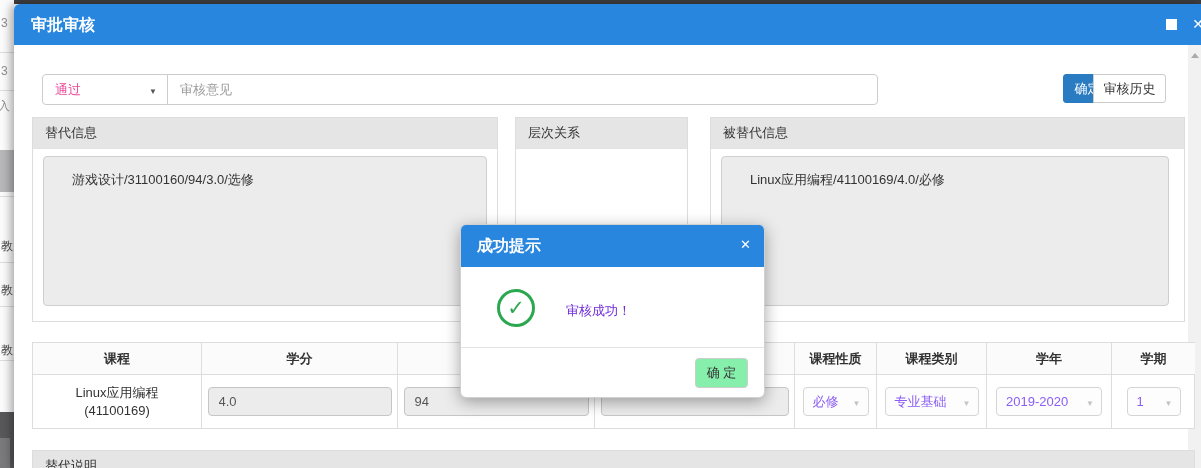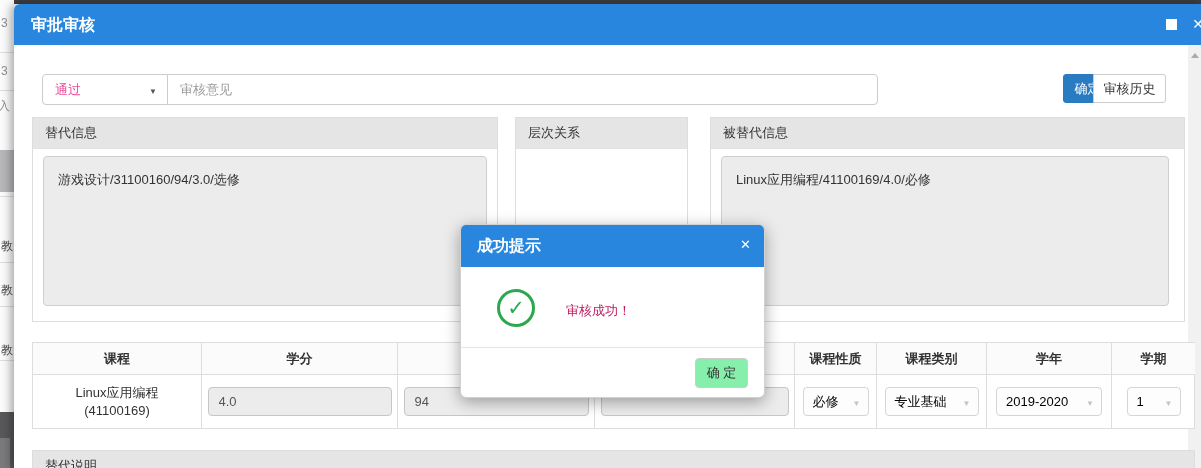--- a/index.html
+++ b/index.html
@@ -47,62 +47,62 @@
                  color: #333; font-size: 13px; cursor: pointer; font-family: inherit; }
 
   
   .panel { position: absolute; top: 117px; height: 205px; border: 1px solid #ddd; background: #fff; z-index: 7; }
   .panel-head { height: 31px; line-height: 30px; background: #e5e5e5; border-bottom: 1px solid #e3e3e3;
                 padding-left: 12px; font-size: 13px; color: #333; }
   .panel-replacement { left: 32px; width: 466px; }
   .panel-hierarchy  { left: 515px; width: 173px; }
   .panel-replaced   { left: 710px; width: 475px; }
   .graybox { position: absolute; left: 10px; top: 38px; height: 150px; background: #ececec;
-             border: 1px solid #cfcfcf; border-radius: 4px; font-size: 13px; color: #333; padding: 14px 14px; }
+             border: 1px solid #cfcfcf; border-radius: 4px; font-size: 13px; color: #333; padding: 14px 28px; }
   .panel-replacement .graybox { width: 444px; }
   .panel-replaced   .graybox { width: 448px; }
 
   
   .ctable { position: absolute; left: 32px; top: 342px; width: 1163px; z-index: 7;
             border: 1px solid #ddd; background: #fff; font-size: 13px; }
   .trow { display: flex; }
   .thead .tcell { height: 32px; background: #fbfbfb; font-weight: 700; color: #333;
                   border-bottom: 1px solid #ddd; }
   .tbody .tcell { height: 53px; }
   .tcell { display: flex; align-items: center; justify-content: center; border-left: 1px solid #ddd; flex: none; }
   .tcell:first-child { border-left: none; }
   .c1 { width: 168px; } .c2 { width: 196px; } .c3 { width: 197px; } .c4 { width: 200px; }
   .c5 { width: 82px; }  .c6 { width: 110px; } .c7 { width: 125px; } .c8 { width: 84px; }
   .course-cell { flex-direction: column; line-height: 18px; color: #333; }
   .dis-input { height: 29px; background: #ececec; border: 1px solid #c6c6c6; border-radius: 4px;
                color: #555; font-size: 13px; padding: 0 10px; font-family: inherit; }
   .w184 { width: 184px; } .w185 { width: 185px; } .w188 { width: 188px; }
   .dis-select { position: relative; height: 29px; background: #fdfdfd; border: 1px solid #d5d5d5; border-radius: 4px;
-                color: #000000; font-size: 13px; line-height: 27px; padding-left: 9px; text-align: left; }
+                color: #8b5cf6; font-size: 13px; line-height: 27px; padding-left: 9px; text-align: left; }
   .dis-select .caret { position: absolute; right: 7px; top: 0; color: #c4c4c4; }
   .w66 { width: 66px; } .w94 { width: 94px; } .w106 { width: 106px; } .w54 { width: 54px; }
 
   
   .panel-bottom { position: absolute; left: 32px; top: 450px; width: 1163px; height: 40px;
                   border: 1px solid #ddd; background: #fff; z-index: 7; }
   .panel-bottom .panel-head { height: 30px; line-height: 30px; }
 
   
   .dialog { position: absolute; left: 460px; top: 224px; width: 305px; height: 174px; z-index: 50;
             background: #fff; border: 1px solid rgba(0,0,0,0.18); border-radius: 6px;
             box-shadow: 0 4px 16px rgba(0,0,0,0.35); }
   .dialog-header { height: 42px; background: #2886de; border-radius: 5px 5px 0 0; position: relative; }
   .dialog-title { position: absolute; left: 16px; line-height: 42px; color: #fff; font-size: 16px; font-weight: 700; }
   .dialog-close { position: absolute; right: 13px; top: 12px; color: #fff; font-size: 13px; font-weight: 700; cursor: pointer; }
   .dialog-body { position: relative; height: 80px; }
   .success-icon { position: absolute; left: 36px; top: 22px; width: 38px; height: 38px;
                   border: 3px solid #2ba84f; border-radius: 50%; color: #2ba84f;
                   display: flex; align-items: center; justify-content: center;
                   font-size: 21px; font-weight: 700; }
-  .dialog-msg { position: absolute; left: 105px; top: 35px; font-size: 13px; color: #be185d; }
+  .dialog-msg { position: absolute; left: 105px; top: 35px; font-size: 13px; color: #6d28d9; }
   .dialog-footer { position: relative; height: 51px; border-top: 1px solid #e4e4e4; }
   .btn-dialog-ok { position: absolute; right: 16px; top: 10px; width: 53px; height: 30px;
                    background: #86efac; border: 1px solid #ccc; border-radius: 4px;
                    color: #333; font-size: 13px; cursor: pointer; font-family: inherit; }
 </style>
 </head>
 <body>
 
 <div id="screen">
 

